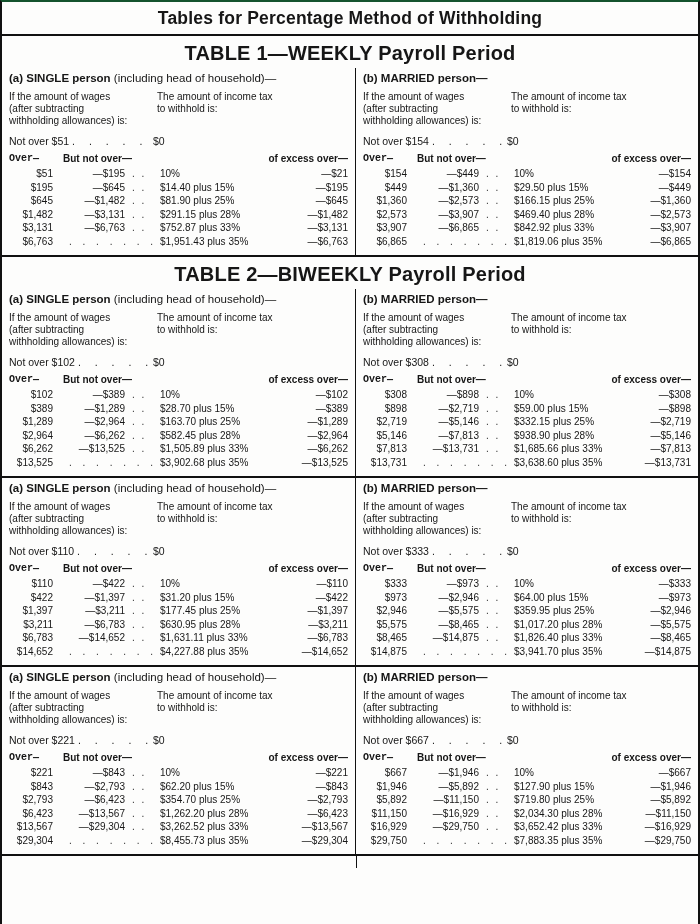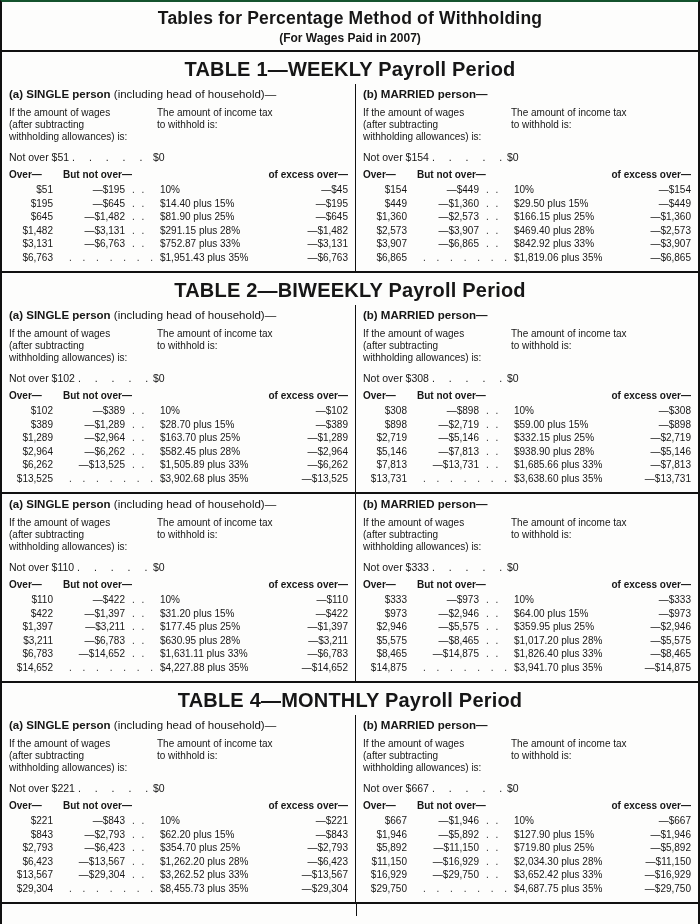--- a/index.html
+++ b/index.html
@@ -19,42 +19,41 @@
   .half.left{width:355px;border-right:1.5px solid #111;}
   .half.right{width:343px;}
   .pheading{font-size:11.5px;margin:2px 0 7px;}
   .pheading .b{font-weight:bold;}
   .wagecols{display:flex;line-height:12px;}
   .wl{width:141px;}
   .wr{margin-left:7px;}
   .notover{display:grid;grid-template-columns:144px 1fr;margin:8px 0 6px;font-size:10.5px;}
   .dots5{word-spacing:9px;letter-spacing:1px;}
   .colhead{display:flex;font-weight:bold;margin:2px 0 3px;}
-  .ch-over{width:54px;}
+  .ch-over{width:54px;font-family:Liberation Mono, monospace;}
   .ch-ex{margin-left:auto;}
   .rows{display:block;}
   .trow{display:grid;grid-template-columns:44px 72px 28px 1fr auto;line-height:13.5px;white-space:nowrap;}
   .c-over{grid-column:1;text-align:right;}
   .c-bno{grid-column:2;text-align:right;}
   .c-dots{grid-column:3;padding-left:7px;word-spacing:4px;color:#333;}
   .c-dots.span2{grid-column:2/4;text-align:left;padding-left:16px;word-spacing:8px;}
   .c-tax{grid-column:4;padding-left:7px;}
   .c-excess{grid-column:5;text-align:right;}
   
   .tail{position:relative;height:12px;}
   .tail .cont{position:absolute;left:353.5px;top:0;height:12px;border-left:1.5px solid #111;}
 </style>
 </head>
 <body>
 
 <div class="page">
 
   <div class="doc-header">
     <div class="doc-title">Tables for Percentage Method of Withholding</div>
-    <div class="doc-subtitle">(For Wages Paid in 2007)</div>
   </div>
 
   <section class="ptable">
     <h2 class="ttitle">TABLE 1—WEEKLY Payroll Period</h2>
     <div class="halves">
       <div class="half left">
         <div class="pheading"><span class="b">(a) SINGLE person</span><span> (including head of household)—</span></div>
         <div class="wagecols">
           <div class="wl">
             <div>If the amount of wages</div>
@@ -74,21 +73,21 @@
           <span class="ch-over">Over—</span>
           <span class="ch-bno">But not over—</span>
           <span class="ch-ex">of excess over—</span>
         </div>
         <div class="rows">
             <div class="trow">
               <span class="c-over">$51</span>
               <span class="c-bno">—$195</span>
               <span class="c-dots">. .</span>
               <span class="c-tax">10%</span>
-              <span class="c-excess">—$45</span>
+              <span class="c-excess">—$21</span>
             </div>
             <div class="trow">
               <span class="c-over">$195</span>
               <span class="c-bno">—$645</span>
               <span class="c-dots">. .</span>
               <span class="c-tax">$14.40 plus 15%</span>
               <span class="c-excess">—$195</span>
             </div>
             <div class="trow">
               <span class="c-over">$645</span>
@@ -457,21 +456,20 @@
               <span class="c-dots span2">. . . . . . .</span>
               <span class="c-tax">$3,941.70 plus 35%</span>
               <span class="c-excess">—$14,875</span>
             </div>
           </div>
       </div>
     </div>
   </section>
 
   <section class="ptable">
-    <h2 class="ttitle">TABLE 4—MONTHLY Payroll Period</h2>
     <div class="halves">
       <div class="half left">
         <div class="pheading"><span class="b">(a) SINGLE person</span><span> (including head of household)—</span></div>
         <div class="wagecols">
           <div class="wl">
             <div>If the amount of wages</div>
             <div>(after subtracting</div>
             <div>withholding allowances) is:</div>
           </div>
           <div class="wr">
@@ -586,21 +584,21 @@
             <div class="trow">
               <span class="c-over">$16,929</span>
               <span class="c-bno">—$29,750</span>
               <span class="c-dots">. .</span>
               <span class="c-tax">$3,652.42 plus 33%</span>
               <span class="c-excess">—$16,929</span>
             </div>
             <div class="trow">
               <span class="c-over">$29,750</span>
               <span class="c-dots span2">. . . . . . .</span>
-              <span class="c-tax">$4,687.75 plus 35%</span>
+              <span class="c-tax">$7,883.35 plus 35%</span>
               <span class="c-excess">—$29,750</span>
             </div>
           </div>
       </div>
     </div>
   </section>
 
   <div class="tail">
     <div class="cont"></div>
   </div>

